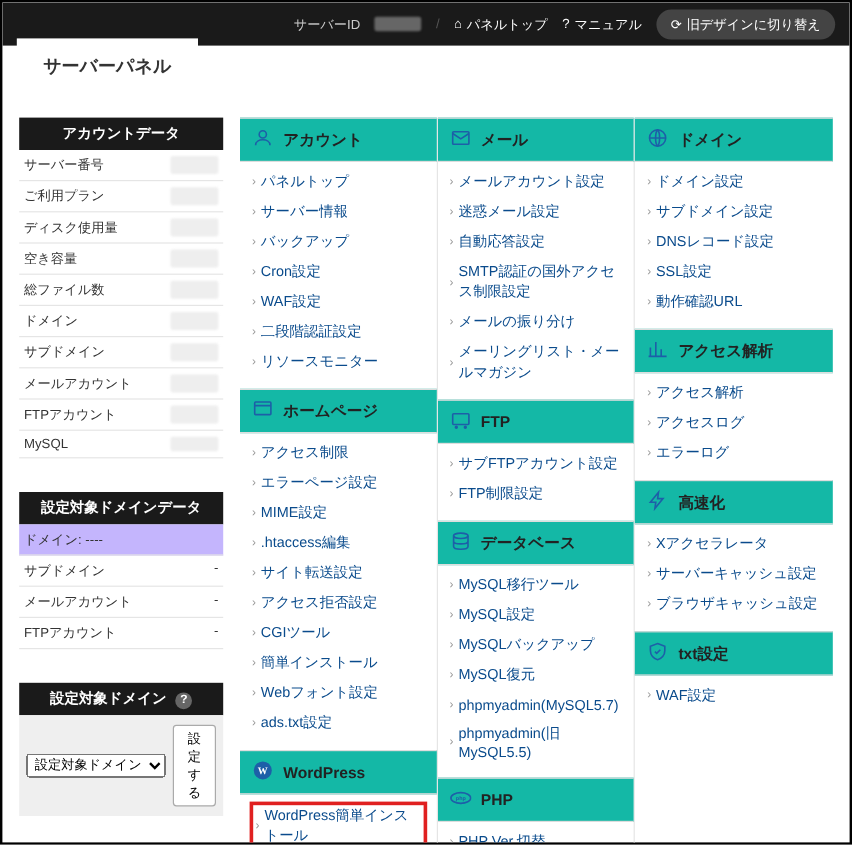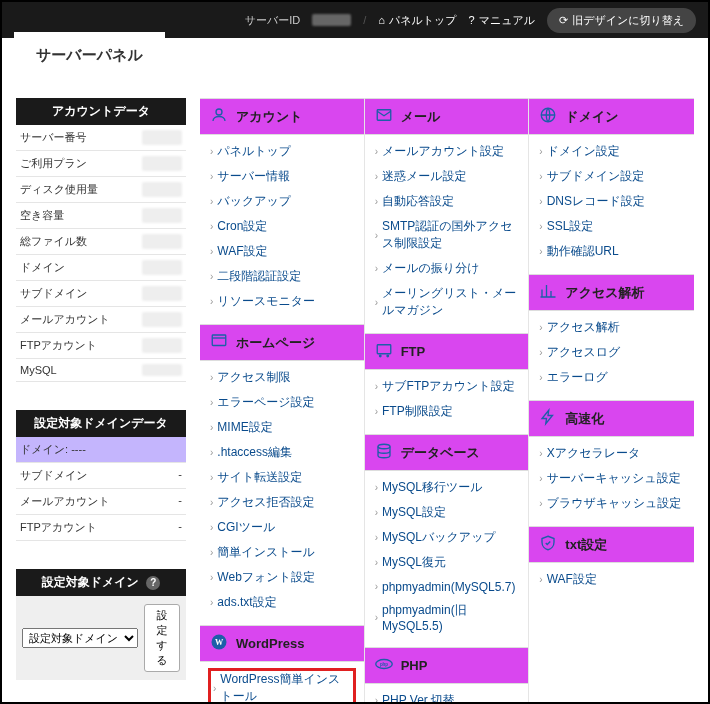--- a/index.html
+++ b/index.html
@@ -21,21 +21,21 @@
 .side-row .v { color:#bbb; background:#eee; border-radius:2px; padding:0 4px; min-width:40px; text-align:center; filter:blur(1px); }
 .side-row .dash { color:#333; }
 .domain-sel { background:#efefef; padding:8px 6px; display:flex; gap:6px; align-items:center; }
 .domain-sel select { font-size:11px; padding:2px; }
 .domain-sel button { font-size:11px; padding:3px 8px; background:#fff; border:1px solid #aaa; border-radius:3px; cursor:pointer; }
 .side-head .q { background:#666; color:#fff; border-radius:50%; width:14px; height:14px; display:inline-flex; align-items:center; justify-content:center; font-size:10px; margin-left:4px; }
 .main { flex:1; display:grid; grid-template-columns:1fr 1fr 1fr; gap:0; align-content:start; }
 .col { border-right:1px solid #e5e5e5; }
 .col:last-child { border-right:none; }
 .cat { }
-.cat-head { background:#d946ef; border-top:1px solid #ddd; border-bottom:1px solid #ddd; padding:7px 10px; display:flex; align-items:center; gap:8px; font-weight:bold; font-size:13px; color:#222; }
+.cat-head { background:#14b8a6; border-top:1px solid #ddd; border-bottom:1px solid #ddd; padding:7px 10px; display:flex; align-items:center; gap:8px; font-weight:bold; font-size:13px; color:#222; }
 .cat-head svg { width:18px; height:18px; }
 .cat ul { list-style:none; padding:4px 0 10px 0; }
 .cat li { padding:4px 10px; }
 .cat li a { color:#0a4b8c; text-decoration:none; font-size:12px; display:inline-flex; align-items:center; gap:4px; }
 .cat li .arr { color:#999; font-size:10px; }
 .highlight { border:3px solid #e02020; display:inline-block; padding:0 2px; margin:-2px; }
 .icon-stroke { fill:none; stroke:#1d5fa8; stroke-width:1.8; }
 </style>
 </head>
 <body>

